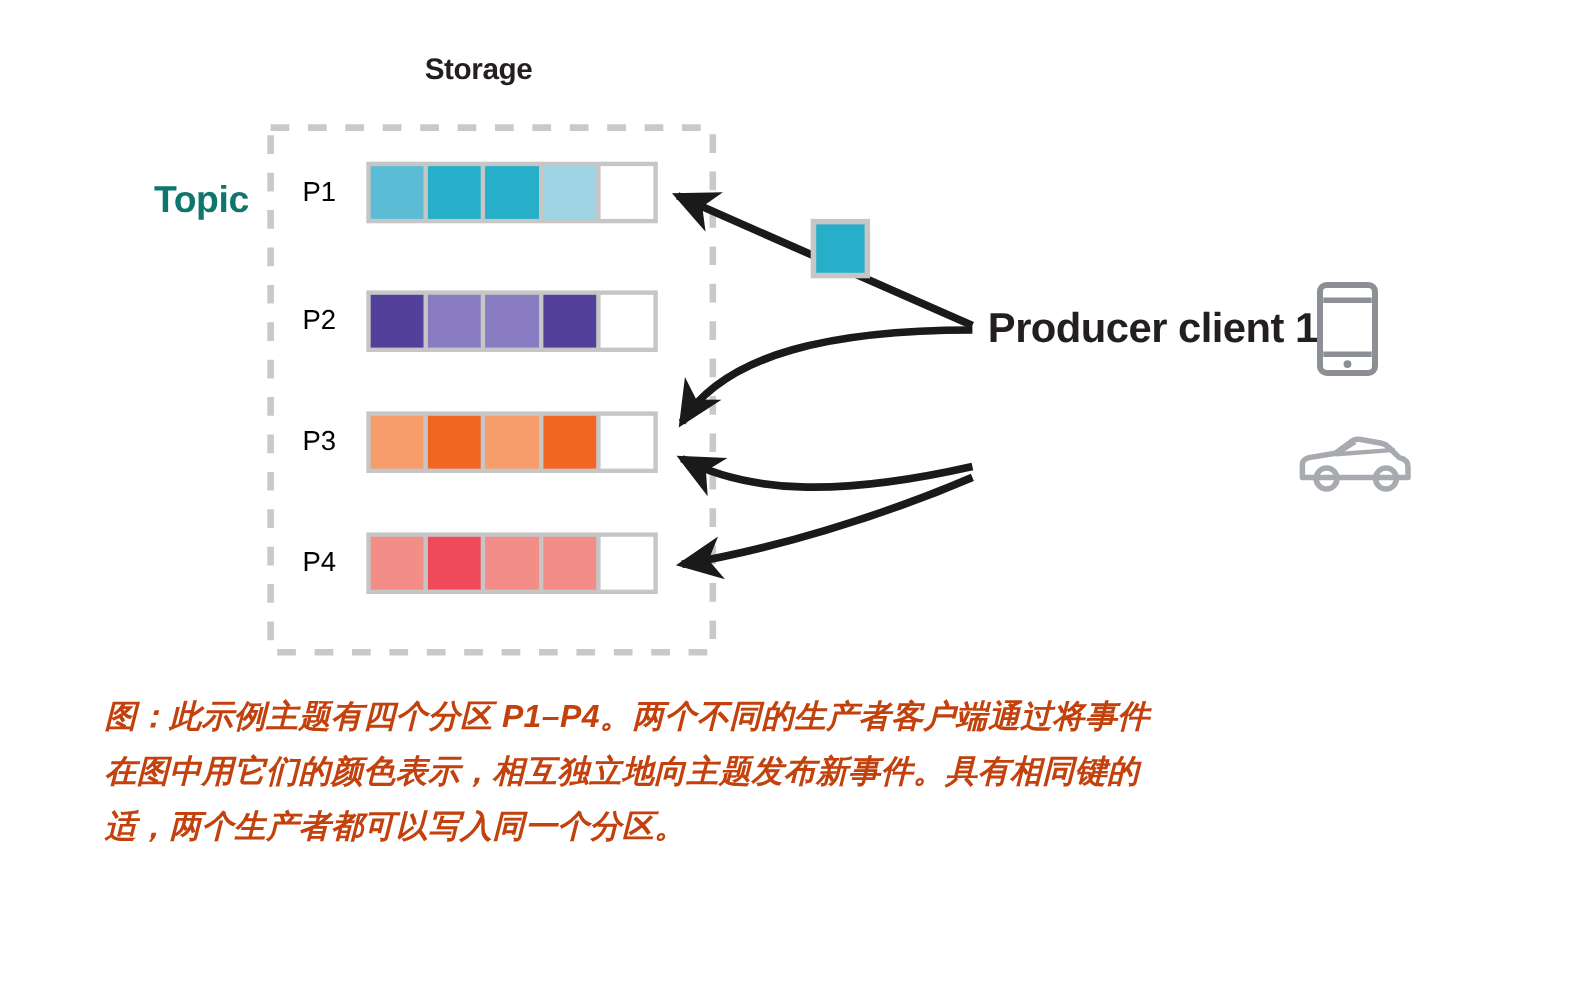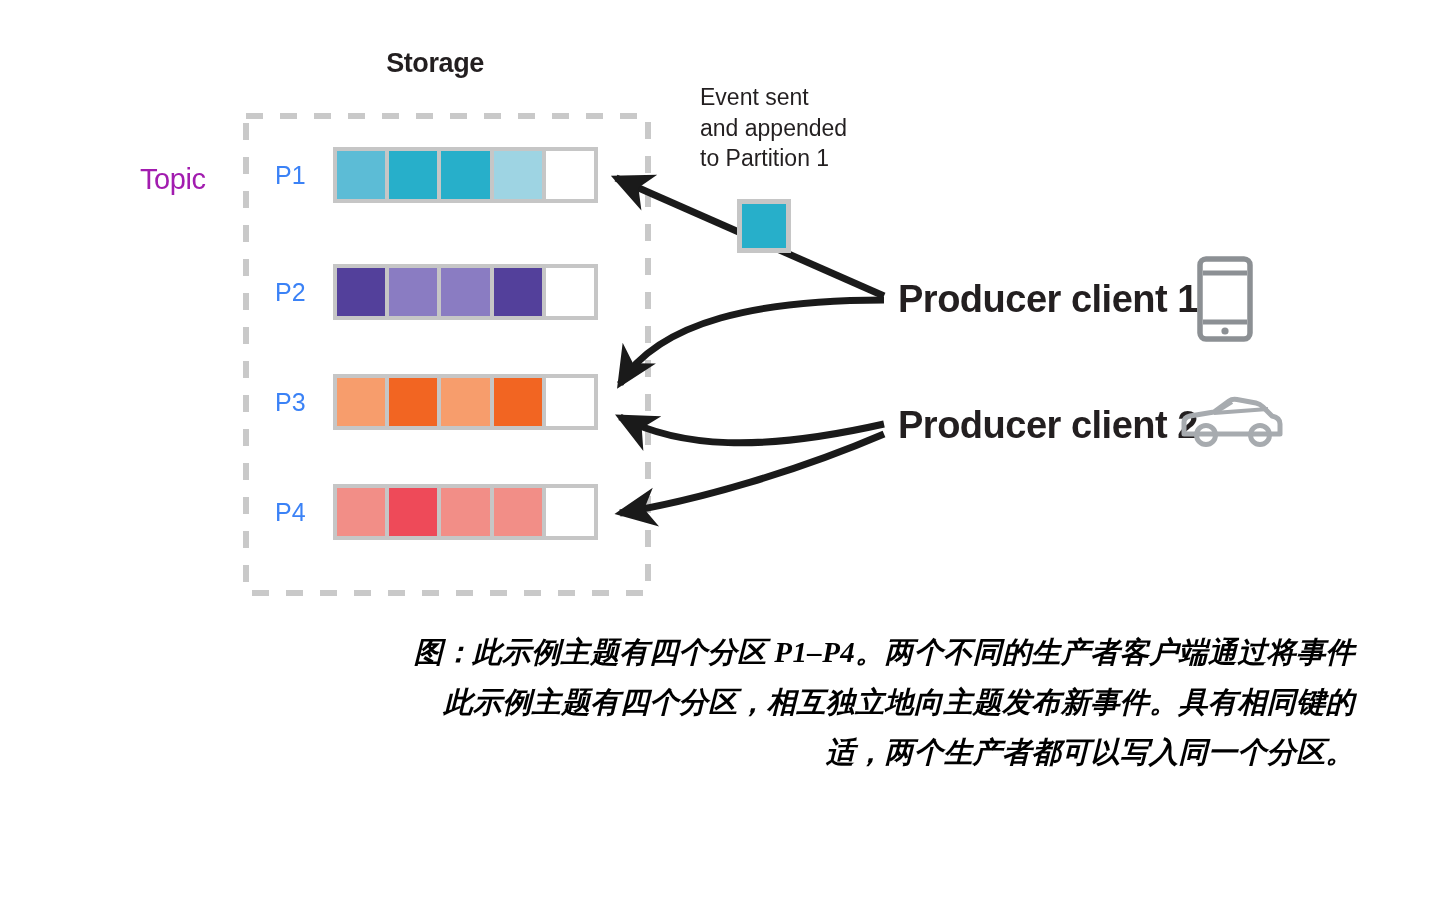--- a/index.html
+++ b/index.html
@@ -44,39 +44,39 @@
     font-size: 27px;
     font-weight: bold;
     letter-spacing: -0.4px;
     color: #231f20;
   }
 
   .topic-label {
     position: absolute;
     left: 140px;
     top: 163px;
-    font-size: 29px;
-    font-weight: normal;
+    font-size: 34px;
+    font-weight: bold;
     letter-spacing: -0.4px;
-    color: #a21caf;
+    color: #0f766e;
   }
 
   .partition-row {
     position: absolute;
     left: 275px;
     height: 56px;
   }
   .partition-label {
     position: absolute;
     left: 0;
     top: 50%;
     transform: translateY(-50%);
     font-size: 25px;
     font-weight: 500;
-    color: #3b82f6;
+    color: #000000;
     width: 44px;
   }
   .partition-track {
     position: absolute;
     left: 58px;
     top: 0;
     width: 265px;
     height: 56px;
     background: #c6c6c6;
     box-sizing: border-box;
@@ -134,27 +134,27 @@
   }
   #phone-icon-wrap { left: 1196px; top: 256px; }
   #car-icon-wrap   { left: 1180px; top: 396px; }
 
   
   #caption {
     position: absolute;
     left: 95px;
     top: 628px;
     width: 1260px;
-    text-align: right;
-    font-family: Liberation Serif, serif;
+    text-align: left;
+    font-family: Liberation Sans, sans-serif;
     font-style: italic;
     font-weight: bold;
     font-size: 29px;
     line-height: 1.72;
-    color: #000000;
+    color: #c2410c;
     letter-spacing: 0.4px;
   }
 </style>
 </head>
 <body>
 
 <div id="stage">
 
   <div id="diagram">
 
@@ -221,26 +221,22 @@
         <div class="cell" style="background:#f28e87"></div>
         <div class="cell" style="background:#f28e87"></div>
         <div class="cell empty"></div>
       </div>
     </div>
 
     <div class="event-square">
       <div class="inner" style="background:#27afca"></div>
     </div>
 
-    <div class="note-text">Event sent
-and appended
-to Partition 1</div>
 
     <div class="producer-label" id="producer-1-label">Producer client 1</div>
-    <div class="producer-label" id="producer-2-label">Producer client 2</div>
 
     <div class="device-icon" id="phone-icon-wrap">
       <svg width="58" height="86" viewBox="0 0 58 86">
         <rect x="4" y="3" width="50" height="80" rx="6" ry="6" fill="none" stroke="#8c9094" stroke-width="5.5"></rect>
         <line x1="7" y1="17" x2="51" y2="17" stroke="#8c9094" stroke-width="5"></line>
         <line x1="7" y1="66" x2="51" y2="66" stroke="#8c9094" stroke-width="5"></line>
         <circle cx="29" cy="75" r="3.6" fill="#8c9094"></circle>
       </svg>
     </div>
 
@@ -252,17 +248,17 @@
         <path d="M34,17 L88,13" fill="none" stroke="#a7abaf" stroke-width="4"></path>
         <circle cx="26" cy="39" r="9.5" fill="none" stroke="#a7abaf" stroke-width="5"></circle>
         <circle cx="80" cy="39" r="9.5" fill="none" stroke="#a7abaf" stroke-width="5"></circle>
       </svg>
     </div>
 
   </div>
 
   <div id="caption">
     <div>图：此示例主题有四个分区 P1–P4。两个不同的生产者客户端通过将事件</div>
-    <div>此示例主题有四个分区，相互独立地向主题发布新事件。具有相同键的</div>
+    <div>在图中用它们的颜色表示，相互独立地向主题发布新事件。具有相同键的</div>
     <div>适，两个生产者都可以写入同一个分区。</div>
   </div>
 
 </div>
 
 </body></html>

